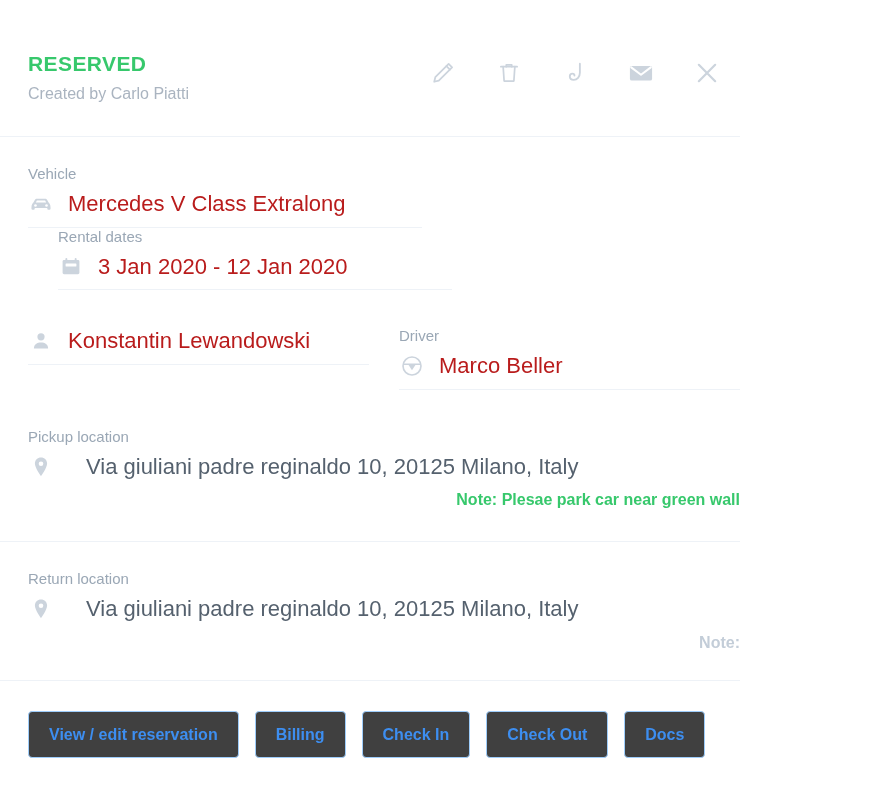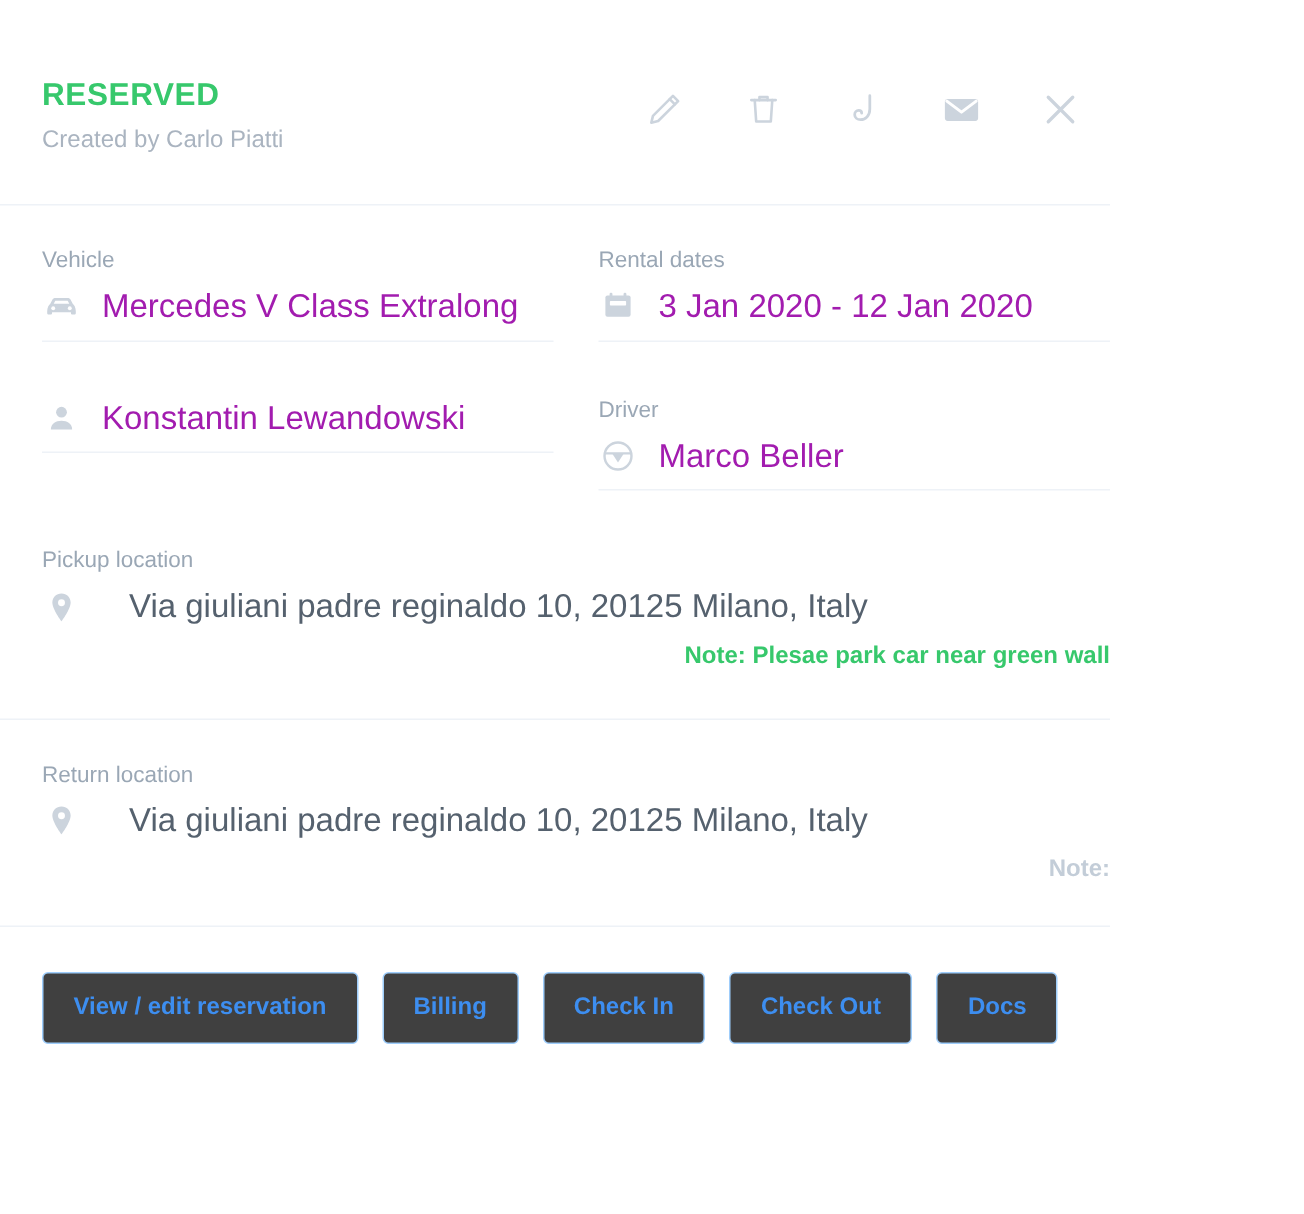--- a/index.html
+++ b/index.html
@@ -89,21 +89,21 @@
     line-height: 1.2;
   }
   .field-value-row {
     display: flex;
     align-items: center;
     gap: 14px;
     padding-bottom: 9px;
   }
   .field-value {
     font-size: 22px;
-    color: #a21caf;
+    color: #b91c1c;
     line-height: 1.25;
     white-space: nowrap;
   }
   .field-underline {
     height: 1px;
     background: #eef2f7;
   }
   .field-icon {
     flex: 0 0 auto;
     width: 26px;
@@ -215,21 +215,21 @@
             <path d="M5 5l14 14M19 5L5 19"></path>
           </svg>
         </span>
       </button>
 
     </div>
   </div>
 
   <div class="divider full" style="margin-top:33px;"></div>
 
-  <div class="row" style="margin-top:28px;">
+  <div class="row" style="margin-top:28px;flex-direction:column;">
 
     <div class="col">
       <div class="field-label">Vehicle</div>
       <div class="field-value-row">
         <span class="field-icon">
           <svg width="26" height="26" viewBox="0 0 24 24">
             <path d="M3.2 15.3c0-2.6 1-4 1.8-4.6l1.3-2.4c.4-.8 1.1-1.2 2-1.2h7.4c.9 0 1.6.4 2 1.2l1.3 2.4c.8.6 1.8 2 1.8 4.6v1.1c0 .5-.4.8-.9.8h-1.2c-.5 0-.9-.3-.9-.8v-.6H6.2v.6c0 .5-.4.8-.9.8H4.1c-.5 0-.9-.3-.9-.8z" fill="#ccd4dd"></path>
             <circle cx="6.9" cy="13.4" r="1.2" fill="#ffffff"></circle>
             <circle cx="17.1" cy="13.4" r="1.2" fill="#ffffff"></circle>
             <path d="M7.2 10.6l1-1.9h7.6l1 1.9z" fill="#ffffff"></path>

